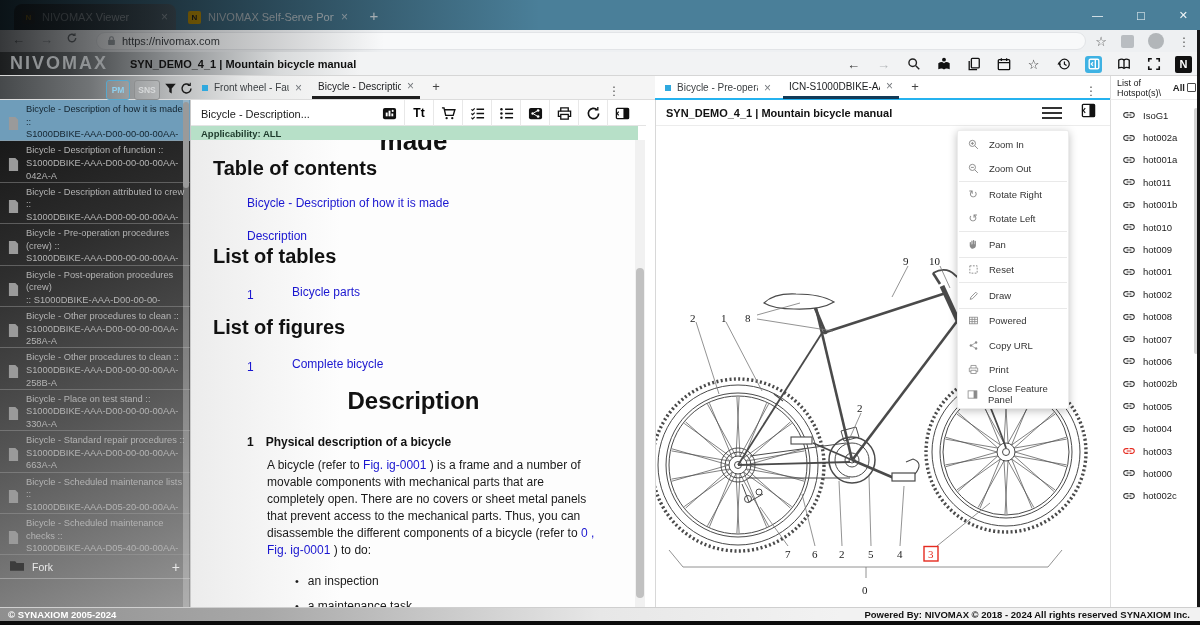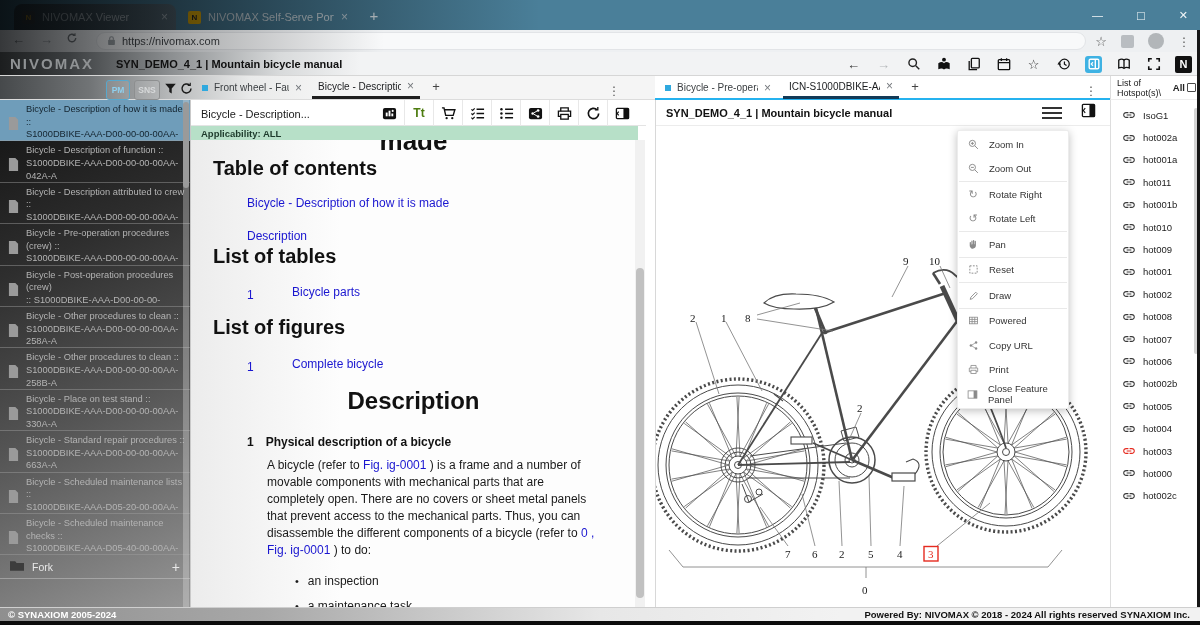--- a/index.html
+++ b/index.html
@@ -29,21 +29,21 @@
 #urlpill{left:96px;top:2px;width:990px;height:18px;border-radius:9px;background:#f8f9fa;border:1px solid #e2e4e7;display:flex;align-items:center;gap:6px;padding:0 10px;font-size:11px;color:#3a3d40}
 #addr-right{right:10px;top:1px;height:20px;display:flex;align-items:center;gap:14px}
 .star-ic::before{content:"\2606";font-size:13px;color:#555}
 #ext-sq{width:13px;height:13px;background:#b9bdc1;border-radius:2px}
 #avatar{width:16px;height:16px;border-radius:50%;background:#b2b6b9}
 .kebab::before{content:"\22ee";font-size:12px;color:#555}
 
 #appheader{left:0;top:52px;width:1200px;height:24px;
   background:linear-gradient(90deg,#1c1e1f 0,#3b3e40 70px,#8b8e90 170px,#d8dadb 280px,#f2f3f4 360px);
   border-bottom:1px solid #d6d6d6;display:flex;align-items:center}
-#logo{margin-left:10px;font-weight:bold;font-size:15px;letter-spacing:2px;color:#8f9294}
+#logo{margin-left:10px;font-weight:bold;font-size:18px;letter-spacing:2px;color:#8f9294}
 #apptitle{margin-left:22px;font-weight:bold;font-size:11px;color:#101010}
 #hdr-icons{position:absolute;right:8px;top:0;height:24px;display:flex;align-items:center;gap:13px}
 #hdr-icons .hi{width:17px;height:17px;display:flex;align-items:center;justify-content:center;font-size:13px;color:#333}
 .hi svg{width:14px;height:14px}
 #hi-blue{background:#3fb2e3;border-radius:3px}
 #nlogo{width:17px;height:17px;background:#111;border-radius:2px;color:#fff;font-weight:bold;font-size:11px;display:flex;align-items:center;justify-content:center}
 
 #tabrow{left:0;top:76px;width:655px;height:24px;
   background:linear-gradient(90deg,#46494b 0,#717476 90px,#b7b9ba 170px,#e9eaea 250px,#f5f5f5 330px);
   border-bottom:1px solid #dcdcdc}
@@ -84,21 +84,21 @@
 #side-scroll{left:183px;top:100px;width:6px;height:507px;background:rgba(220,220,220,.35)}
 #side-thumb{left:183px;top:102px;width:6px;height:86px;background:#9a9a9a;border-radius:3px}
 
 #midpanel{left:190px;top:100px;width:455px;height:507px;background:#fff;border-left:1px solid #c9c9c9}
 #midtoolbar{position:absolute;left:0;top:0;width:455px;height:26px;border-bottom:1px solid #e4e4e4;background:#fff}
 #midtitle{position:absolute;left:10px;top:8px;font-size:11px;font-weight:normal;color:#1a1a1a}
 #midicons{position:absolute;right:10px;top:0;height:26px;display:flex}
 .tcell{width:29px;height:26px;display:flex;align-items:center;justify-content:center;border-left:1px solid #e8e8e8}
 .tcell:first-child{border-left:none}
 .tcell svg{width:15px;height:15px}
-#tt-label{font-size:12px;font-weight:bold;color:#4d7c0f}
+#tt-label{font-size:12px;font-weight:bold;color:#000000}
 #applicability{position:absolute;left:0;top:26px;width:447px;height:14px;background:#b7e0c8;font-size:9.5px;font-weight:bold;color:#1d3a2b;display:flex;align-items:center;padding-left:10px}
 #midcontent{position:absolute;left:0;top:40px;width:445px;height:467px;overflow:hidden;background:linear-gradient(90deg,#ececec,#fdfdfd 150px)}
 #mid-scrolltrack{position:absolute;right:0;top:40px;width:10px;height:467px;background:#f1f1f1}
 #mid-scrollthumb{position:absolute;right:1px;top:168px;width:8px;height:330px;background:#c1c1c1;border-radius:4px}
 #clip-head{margin-top:-14px;text-align:center;font-size:26px;font-weight:bold;color:#111;line-height:30px}
 .h2{margin:0 0 0 22px;font-size:20px;font-weight:bold;color:#111;line-height:24px}
 #toc-h{margin-top:0}
 .doclink{color:#1a16d0;font-size:12px;cursor:pointer}
 .linkrow{margin-left:56px}
 #link1{margin-top:13px}

